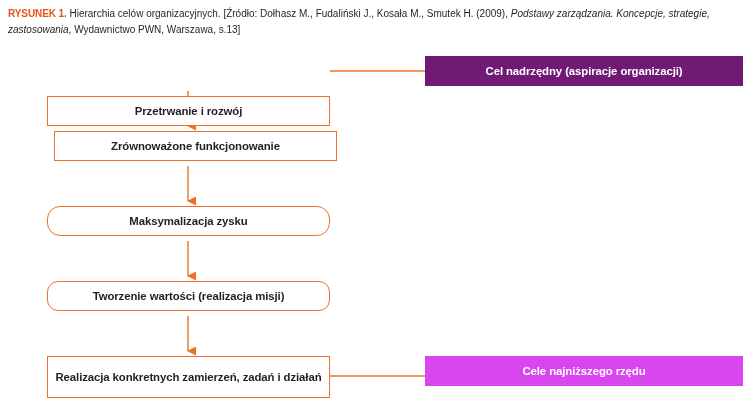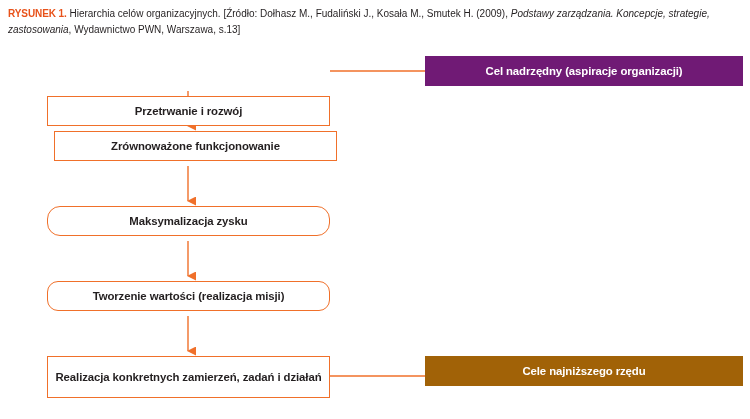--- a/index.html
+++ b/index.html
@@ -134,18 +134,18 @@
     </div>
 
     <div class="node" style="left:47px; top:310px; width:283px; height:42px;">
       <span>Realizacja konkretnych zamierzeń, zadań i działań</span>
     </div>
 
     <div class="side-label" style="left:425px; top:10px; width:318px; height:30px; background:#701a75;">
       <span>Cel nadrzędny (aspiracje organizacji)</span>
     </div>
 
-    <div class="side-label" style="left:425px; top:310px; width:318px; height:30px; background:#a16207;">
+    <div class="side-label" style="left:425px; top:310px; width:318px; height:30px; background:#d946ef;">
       <span>Cele najniższego rzędu</span>
     </div>
 
   </div>
 </div>
 
 </body></html>

